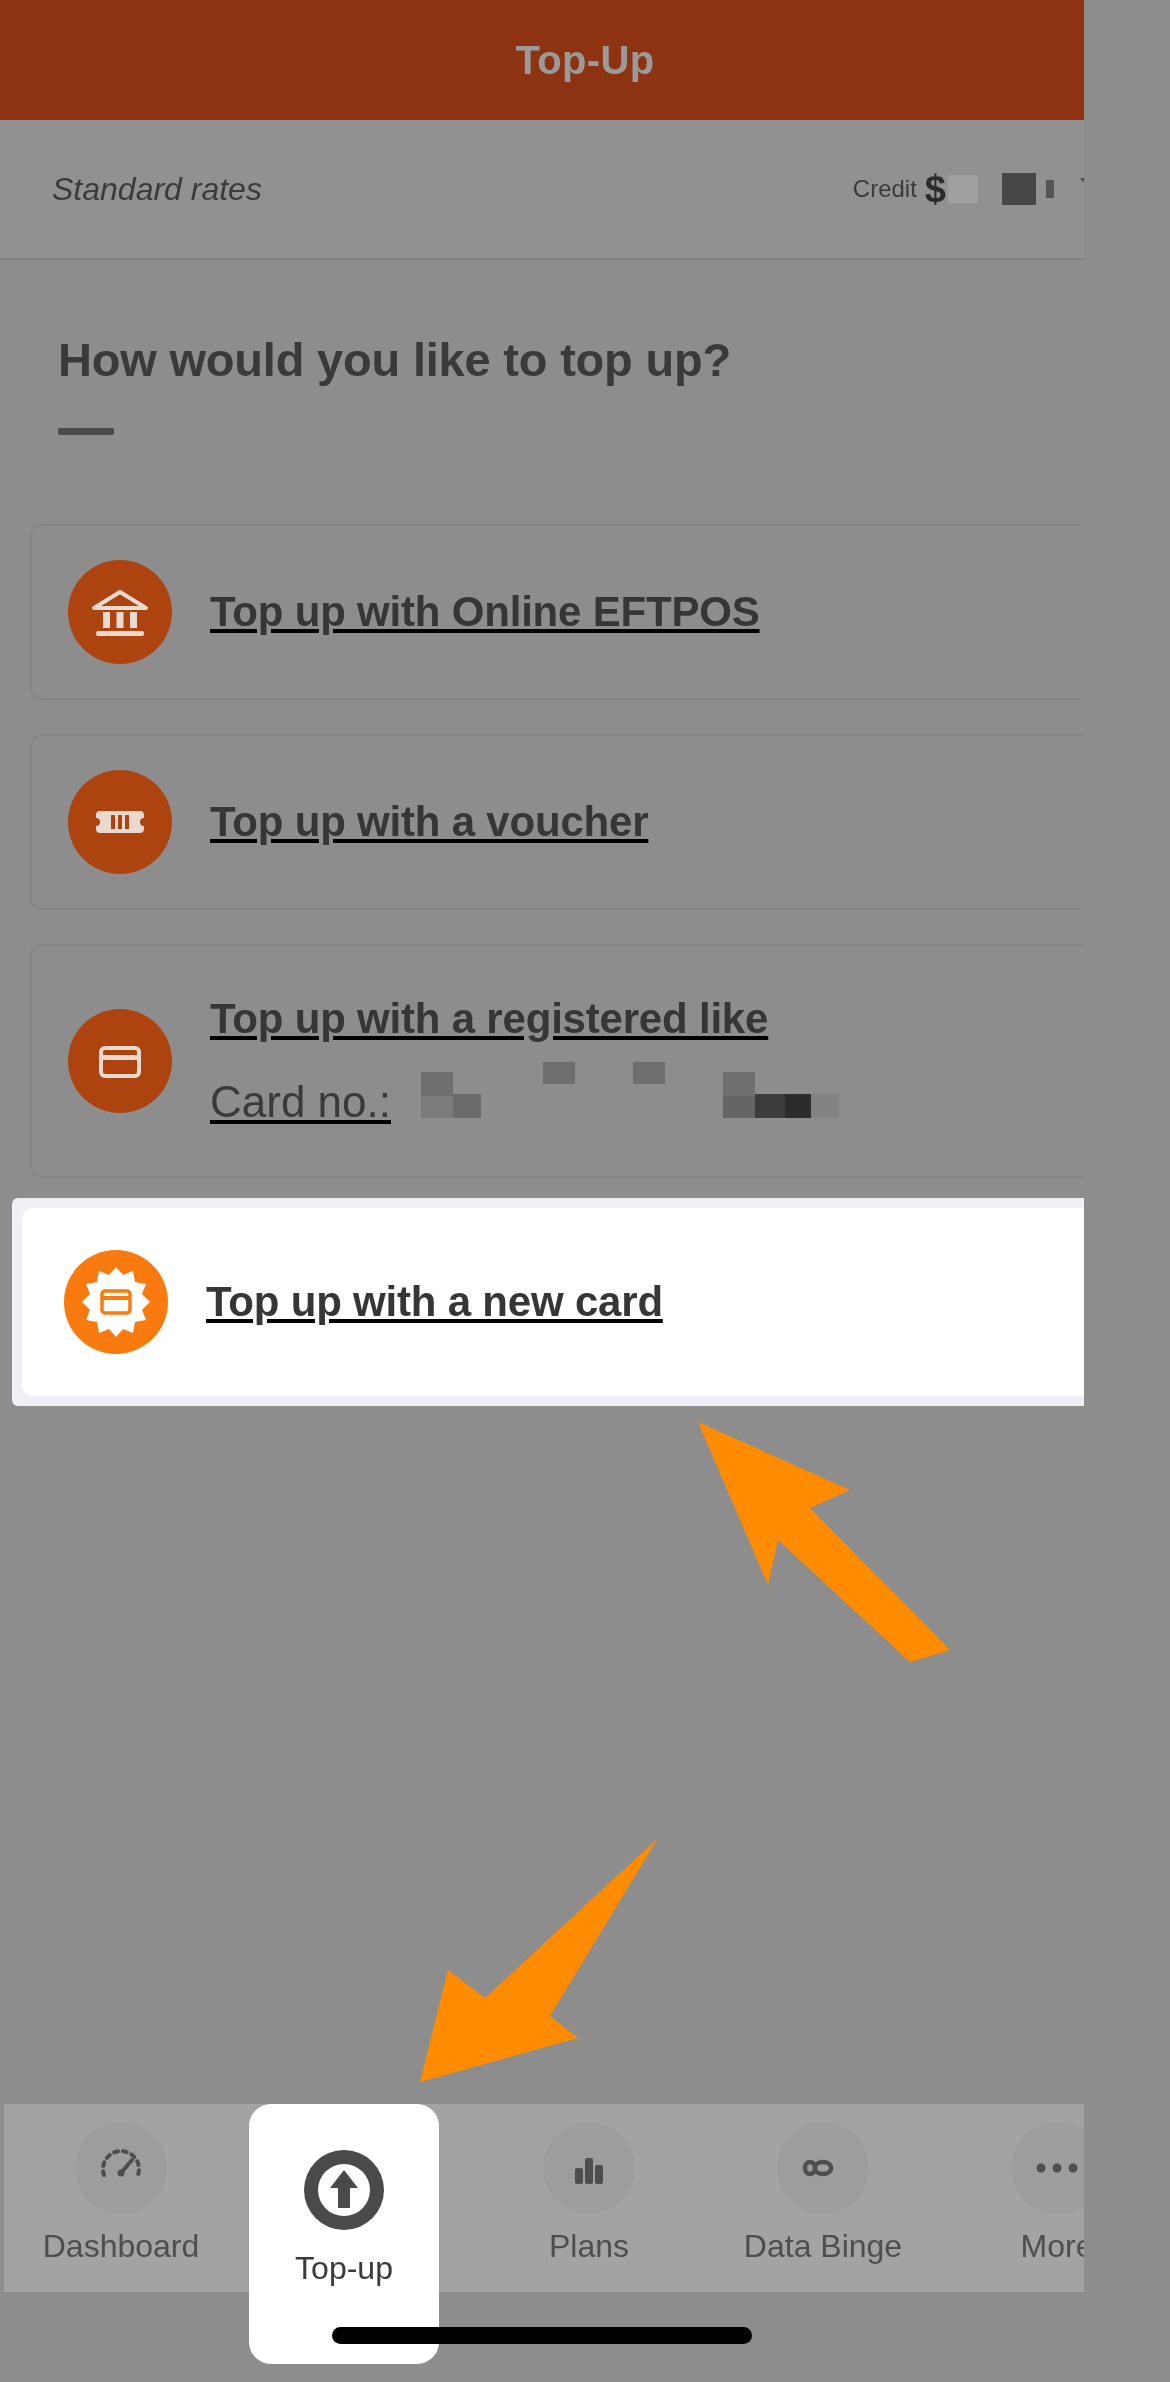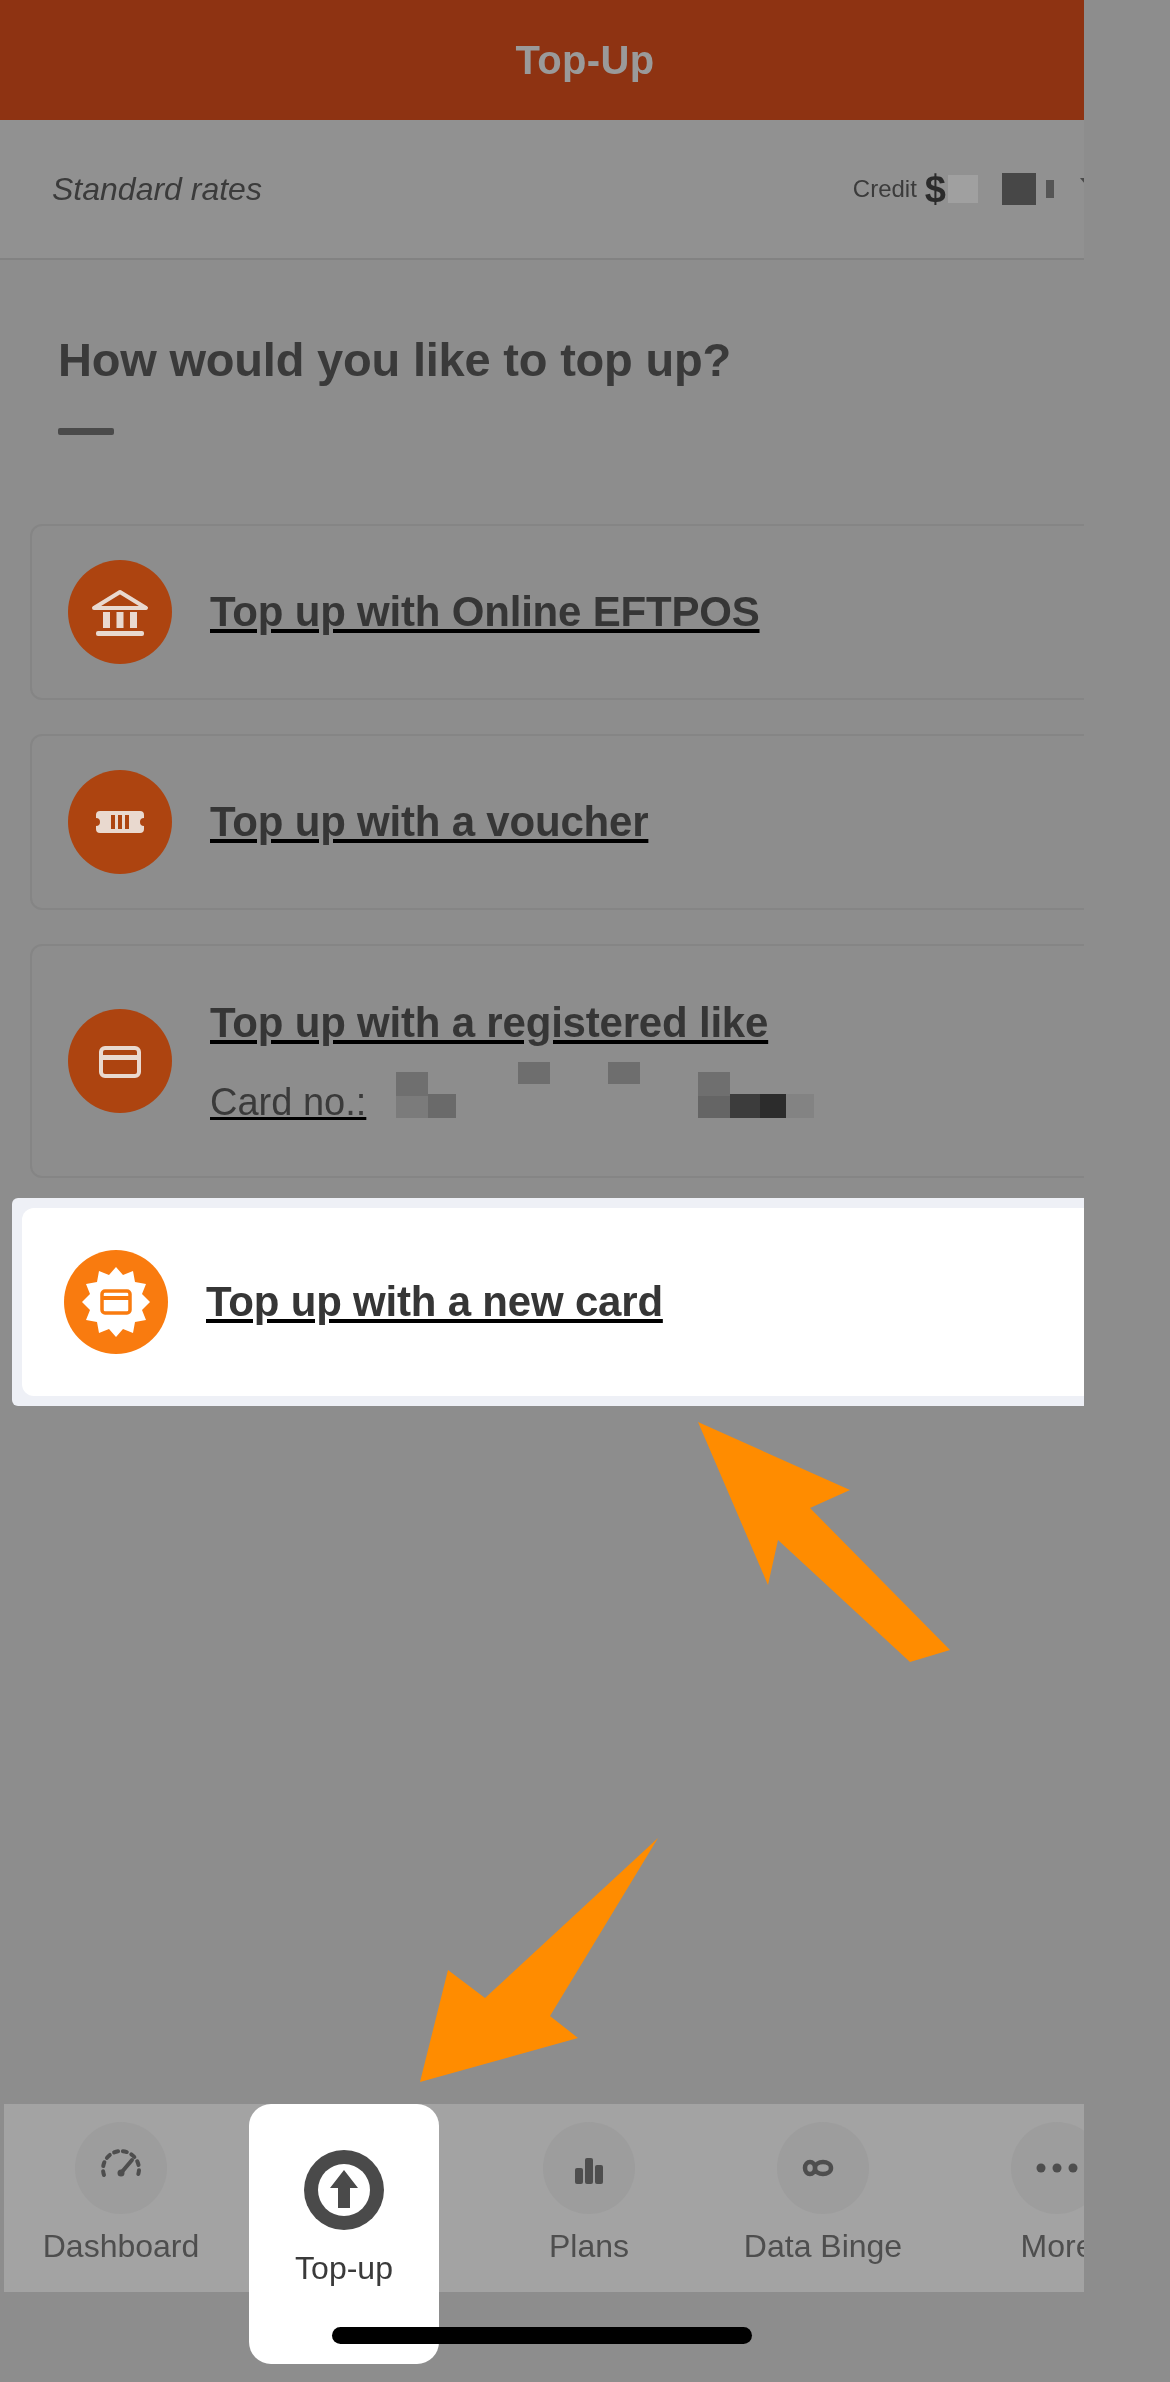--- a/index.html
+++ b/index.html
@@ -145,21 +145,21 @@
     font-weight: bold;
     color: #363636;
     letter-spacing: -0.2px;
   }
   .opt-sub-row {
     margin-top: 10px;
     display: flex;
     align-items: center;
   }
   .opt-sub {
-    font-size: 38px;
+    font-size: 44px;
     color: #3a3a3a;
     margin-top: 24px;
   }
   .chevron {
     flex: 0 0 auto;
     width: 34px;
     height: 56px;
     position: relative;
   }
   .chevron::before {

